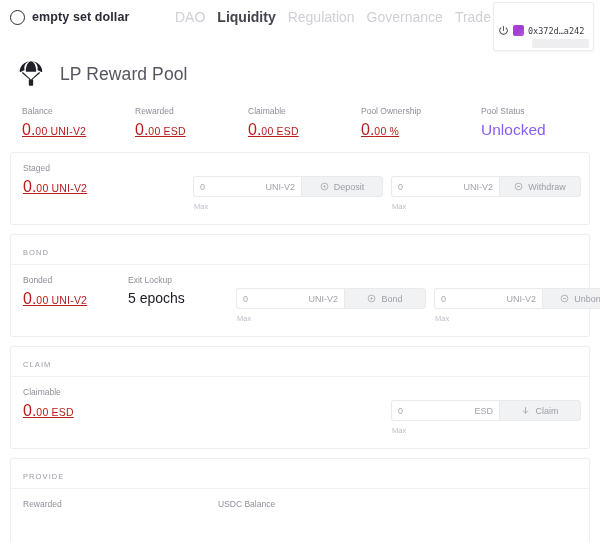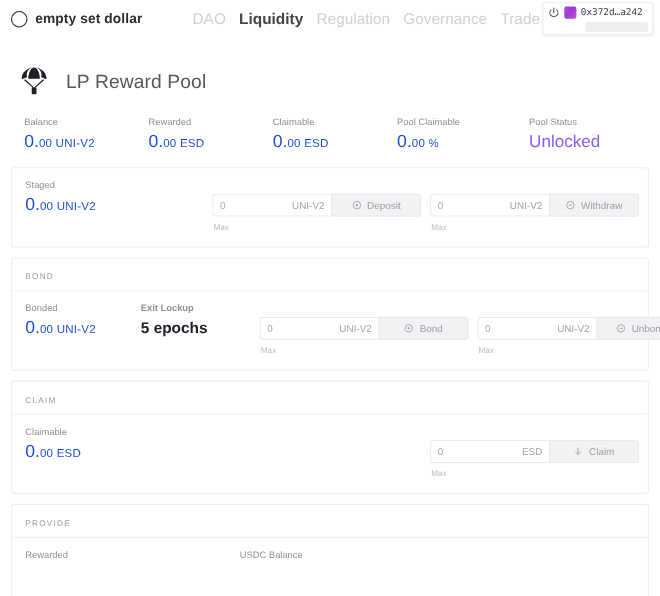--- a/index.html
+++ b/index.html
@@ -64,20 +64,21 @@
     background: #fff;
     border: 1px solid #ececed;
     border-radius: 3px;
     box-shadow: 0 1px 2px rgba(0,0,0,.05);
     padding: 3px 4px 2px 4px;
   }
   .wallet-row {
     display: flex;
     align-items: center;
     gap: 4px;
+    margin-top: 19px;
   }
   .power-icon { width: 11px; height: 11px; flex: none; color: #55555f; }
   .avatar {
     width: 11px; height: 11px;
     border-radius: 2px;
     background: linear-gradient(135deg,#c03bd8 0%, #9b3fd6 50%, #c755d8 100%);
     flex: none;
   }
   .wallet-addr {
     font-family: "DejaVu Sans Mono", monospace;
@@ -115,22 +116,23 @@
   .stat { width: 113px; flex: none; }
   .stat.wide { width: 120px; }
   .stat-label {
     font-size: 8.5px;
     color: #8f8f99;
     margin-bottom: 6px;
     white-space: nowrap;
   }
   .big-num {
     white-space: nowrap;
-    color: #1d4ed8;
+    color: #b91c1c;
     line-height: 1;
+    text-decoration: underline;
   }
   .big-num .lead { font-size: 16px; }
   .big-num .rest { font-size: 10.5px; letter-spacing: .2px; }
   .status-val {
     font-size: 15.5px;
     color: #8b5cf6;
     line-height: 1;
     white-space: nowrap;
   }
 
@@ -158,21 +160,21 @@
     position: relative;
   }
   .metric { flex: none; }
   .metric-label {
     font-size: 8.5px;
     color: #8f8f99;
     margin-bottom: 6px;
     white-space: nowrap;
   }
   .metric.m1 { width: 105px; }
-  .metric.m2 { width: 108px; font-weight: bold; }
+  .metric.m2 { width: 108px; }
   .metric.m-usdc { width: 195px; }
   .epochs {
     font-size: 14px;
     color: #20202a;
     line-height: 1;
     white-space: nowrap;
   }
 
   
   .actions {
@@ -296,21 +298,21 @@
       <span class="lead">0.</span><span class="rest">00 ESD</span>
     </div>
   </div>
   <div class="stat">
     <div class="stat-label">Claimable</div>
     <div class="big-num">
       <span class="lead">0.</span><span class="rest">00 ESD</span>
     </div>
   </div>
   <div class="stat wide">
-    <div class="stat-label">Pool Claimable</div>
+    <div class="stat-label">Pool Ownership</div>
     <div class="big-num">
       <span class="lead">0.</span><span class="rest">00 %</span>
     </div>
   </div>
   <div class="stat">
     <div class="stat-label">Pool Status</div>
     <div class="status-val">Unlocked</div>
   </div>
 </div>
 

